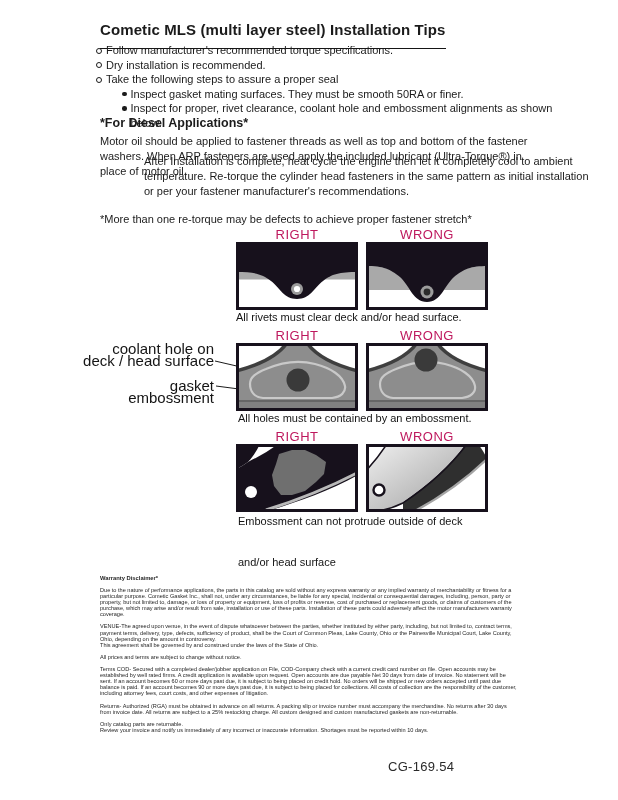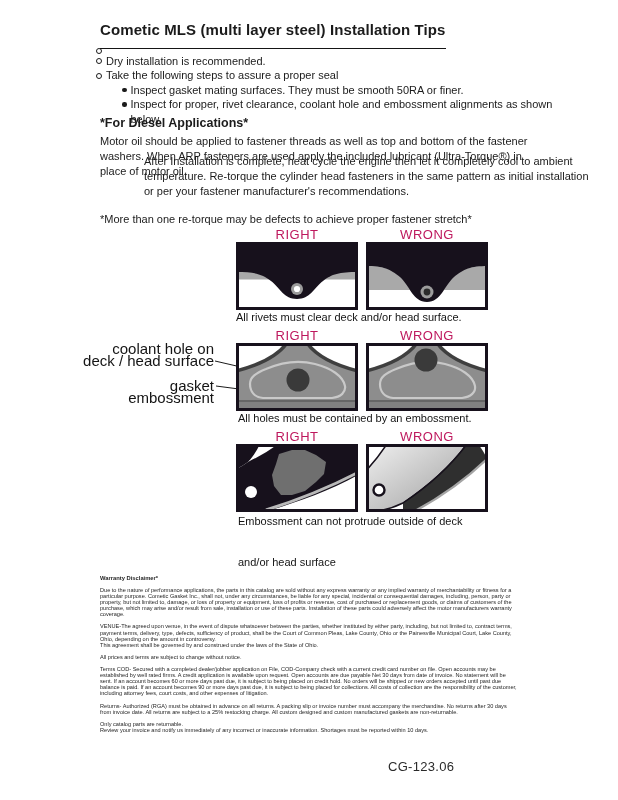--- a/index.html
+++ b/index.html
@@ -41,20 +41,21 @@
   .page-number{left:388px;top:759px;font-size:13px;color:#2a2a2a;letter-spacing:.3px;}
 </style>
 </head>
 <body>
 
 <div class="abs page-title">Cometic MLS (multi layer steel) Installation Tips</div>
 
 <div class="abs tips">
   <div class="tip-row">
     <span class="marker open"></span>
+    <span>Follow manufacturer's recommended torque specifications.</span>
   </div>
   <div class="tip-row">
     <span class="marker open"></span>
     <span>Dry installation is recommended.</span>
   </div>
   <div class="tip-row">
     <span class="marker open"></span>
     <span>Take the following steps to assure a proper seal</span>
   </div>
   <div class="tip-row sub">
@@ -175,13 +176,13 @@
   <p>Due to the nature of performance applications, the parts in this catalog are sold without any express warranty or any implied warranty of merchantability or fitness for a particular purpose.  Cometic Gasket Inc., shall not, under any circumstances, be liable for any special, incidental or consequential damages, including, person, party or property, but not limited to, damage, or loss of property or equipment, loss of profits or revenue, cost of purchased or replacement goods, or claims of customers of the purchase, which may arise and/or result from sale, installation or use of these parts.  Installation of these parts could adversely affect the motor manufacturers warranty coverage.</p>
   <p class="tight">VENUE-The agreed upon venue, in the event of dispute whatsoever between the parties, whether instituted by either party, including, but not limited to, contract terms, payment terms, delivery, type, defects, sufficiency of product, shall be the Court of Common Pleas, Lake County, Ohio or the Painesville Municipal Court, Lake County, Ohio, depending on the amount in controversy.</p>
   <p>This agreement shall be governed by and construed under the laws of the State of Ohio.</p>
   <p>All prices and terms are subject to change without notice.</p>
   <p>Terms COD- Secured with a completed dealer/jobber application on File, COD-Company check with a current credit card number on file.  Open accounts may be established by well rated firms.  A credit application is available upon request.  Open accounts are due payable Net 30 days from date of invoice.  No statement will be sent.  If an account becomes 60 or more days past due, it is subject to being placed on credit hold.  No orders will be shipped or new orders accepted until past due balance is paid.  If an account becomes 90 or more days past due, it is subject to being placed for collections.  All costs of collection are the responsibility of the customer, including attorney fees, court costs, and other expenses of litigation.</p>
   <p>Returns- Authorized (RGA) must be obtained in advance on all returns.  A packing slip or invoice number must accompany the merchandise.  No returns after 30 days from invoice date.  All returns are subject to a 25% restocking charge.  All custom designed and custom manufactured gaskets are non-returnable.</p>
   <p class="tight">Only catalog parts are returnable.</p>
   <p>Review your invoice and notify us immediately of any incorrect or inaccurate information.  Shortages must be reported within 10 days.</p>
 </div>
 
-<div class="abs page-number">CG-123.06</div>
+<div class="abs page-number">CG-169.54</div>
 
 </body></html>

